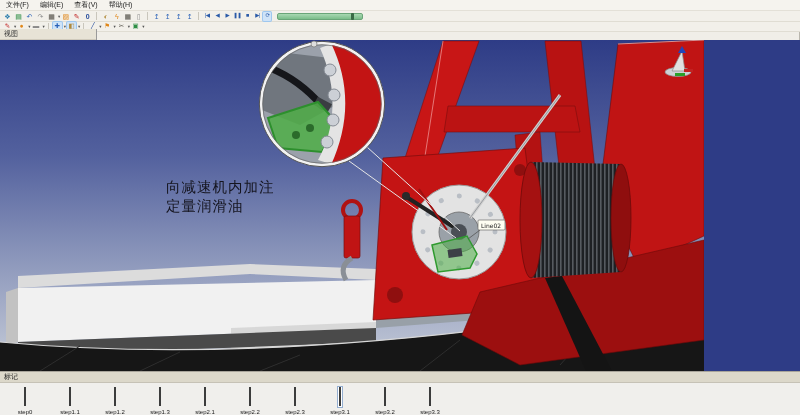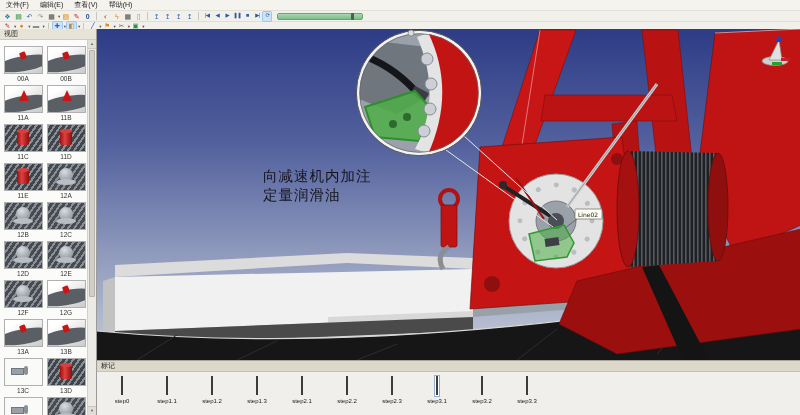--- a/index.html
+++ b/index.html
@@ -21,21 +21,21 @@
   .sep{width:1px;height:8px;background:#c9c6bc;margin:0 3px;}
   .active{background:#cfe3f7;box-shadow:0 0 0 1px #9ec7ef;}
   .c-blue{color:#2a62b8}.c-teal{color:#2e7fae}.c-green{color:#2f8f46}.c-gray{color:#8a8a8a}
   .c-dark{color:#55524a}.c-red{color:#c02020}.c-orange{color:#e0871a}.c-nav{color:#234a9a}
   .c-tan{color:#b08a3a}
   .pb{font-size:5.5px;letter-spacing:-0.5px;color:#2a5aa8;min-width:8px;}
   .slider{width:84px;height:5px;margin-left:5px;border:1px solid #6aa578;border-radius:2px;
           background:linear-gradient(#a9d8b2,#7bbd8a);position:relative;}
   .slider-thumb{position:absolute;right:8px;top:-1px;width:3px;height:7px;background:#3a6a46;border-radius:1px;}
   
-  .main{position:absolute;top:29px;left:0;right:0;bottom:0;display:flex;}
+  .main{position:absolute;top:29px;left:0;right:0;bottom:0;display:flex;flex-direction:column;}
   .views-panel{width:96px;background:#fbfbfa;border-right:1px solid #9a9a9a;display:flex;flex-direction:column;position:relative;}
   .panel-tab{height:10px;background:#e7e3d6;border-bottom:1px solid #cfcabc;font-size:7px;line-height:10px;padding:0 4px;color:#333;flex:none;}
   .views-body{flex:1;position:relative;overflow:hidden;}
   .vgrid{position:absolute;left:2px;top:6px;display:grid;grid-template-columns:42px 42px;column-gap:1px;row-gap:5px;}
   .vitem{display:flex;flex-direction:column;align-items:center;height:34px;cursor:pointer;}
   .vthumb{width:37px;height:26px;border:1px solid #b0b0b0;background:#fff;overflow:hidden;position:relative;flex:none;}
   .vlabel{font-size:6.5px;color:#333;margin-top:1px;line-height:7px;}
   .vscroll{position:absolute;right:0;top:0;bottom:0;width:8px;background:#eceae5;border-left:1px solid #d2d0c9;}
   .sbtn{position:absolute;left:0;right:0;height:8px;background:#e0ded7;font-size:4px;text-align:center;line-height:8px;color:#666;}
   .sbtn.up{top:0;border-bottom:1px solid #c9c7c0;}

